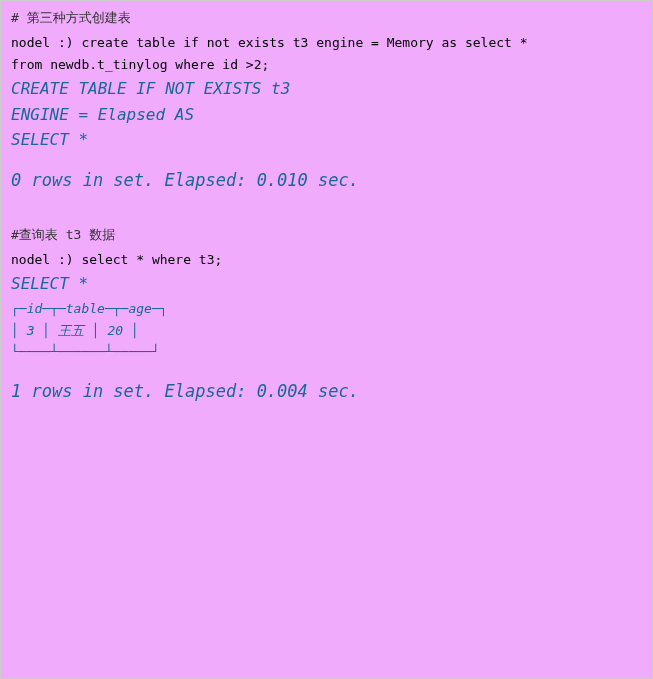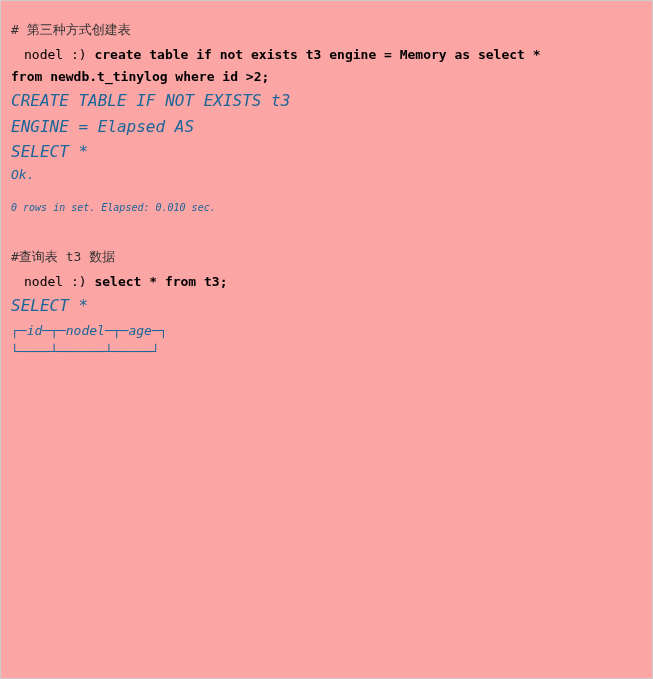--- a/index.html
+++ b/index.html
@@ -4,63 +4,62 @@
   <style>
     * { margin: 0; padding: 0; box-sizing: border-box; }
     body {
       background: #f0f0f0;
       font-family: monospace;
       font-size: 13px;
     }
     .container {
       width: 653px;
       min-height: 679px;
-      background: #fca5a5;
+      background: #f0abfc;
       border: 1px solid #cccccc;
-      padding: 20px 10px;
+      padding: 8px 10px;
     }
     .comment-line {
       color: #333333;
       font-size: 13px;
       margin-bottom: 6px;
       font-family: monospace;
     }
     .command-line {
       color: #000000;
       font-size: 13px;
       margin-bottom: 2px;
       font-family: monospace;
       line-height: 1.5;
     }
     .command-line .prompt {
       color: #000000;
-      margin-left: 13px;
     }
     .command-line .cmd-text {
-      font-weight: bold;
+      font-weight: normal;
       color: #000000;
     }
     .sql-keyword {
       color: #1a6698;
       font-style: italic;
       font-size: 16px;
       line-height: 1.6;
       font-family: monospace;
     }
     .ok-line {
       color: #1a6698;
       font-style: italic;
       font-size: 13px;
       line-height: 1.6;
       font-family: monospace;
     }
     .result-line {
       color: #1a6698;
       font-style: italic;
-      font-size: 10px;
+      font-size: 17px;
       line-height: 1.6;
       font-family: monospace;
     }
     .spacer {
       height: 14px;
     }
     .table-ascii {
       font-family: monospace;
       font-size: 13px;
       color: #1a6698;
@@ -84,36 +83,37 @@
       <span class="prompt">nodel :) </span><span class="cmd-text">create table if not exists t3 engine = Memory as select *</span>
     </div>
     <div class="command-line">
       <span class="cmd-text">from newdb.t_tinylog where id &gt;2;</span>
     </div>
 
     <div class="sql-keyword">CREATE TABLE IF NOT EXISTS t3</div>
     <div class="sql-keyword">ENGINE = Elapsed AS</div>
     <div class="sql-keyword">SELECT *</div>
 
-    <div class="ok-line">Ok.</div>
     <div class="spacer"></div>
     <div class="result-line">0 rows in set. Elapsed: 0.010 sec.</div>
   </div>
 
   <div class="spacer"></div>
   <div class="spacer"></div>
 
   <div class="section-block">
     <div class="comment-line">#查询表 t3 数据</div>
 
     <div class="command-line">
-      <span class="prompt">nodel :) </span><span class="cmd-text">select * from t3;</span>
+      <span class="prompt">nodel :) </span><span class="cmd-text">select * where t3;</span>
     </div>
 
     <div class="sql-keyword">SELECT *</div>
 
-    <div class="table-ascii">┌─id─┬─nodel─┬─age─┐</div>
+    <div class="table-ascii">┌─id─┬─table─┬─age─┐</div>
+    <div class="table-ascii">│  3 │ 王五  │  20 │</div>
     <div class="table-ascii">└────┴──────┴─────┘</div>
 
     <div class="spacer"></div>
+    <div class="result-line">1 rows in set. Elapsed: 0.004 sec.</div>
   </div>
 
 </div>
 
 </body></html>

